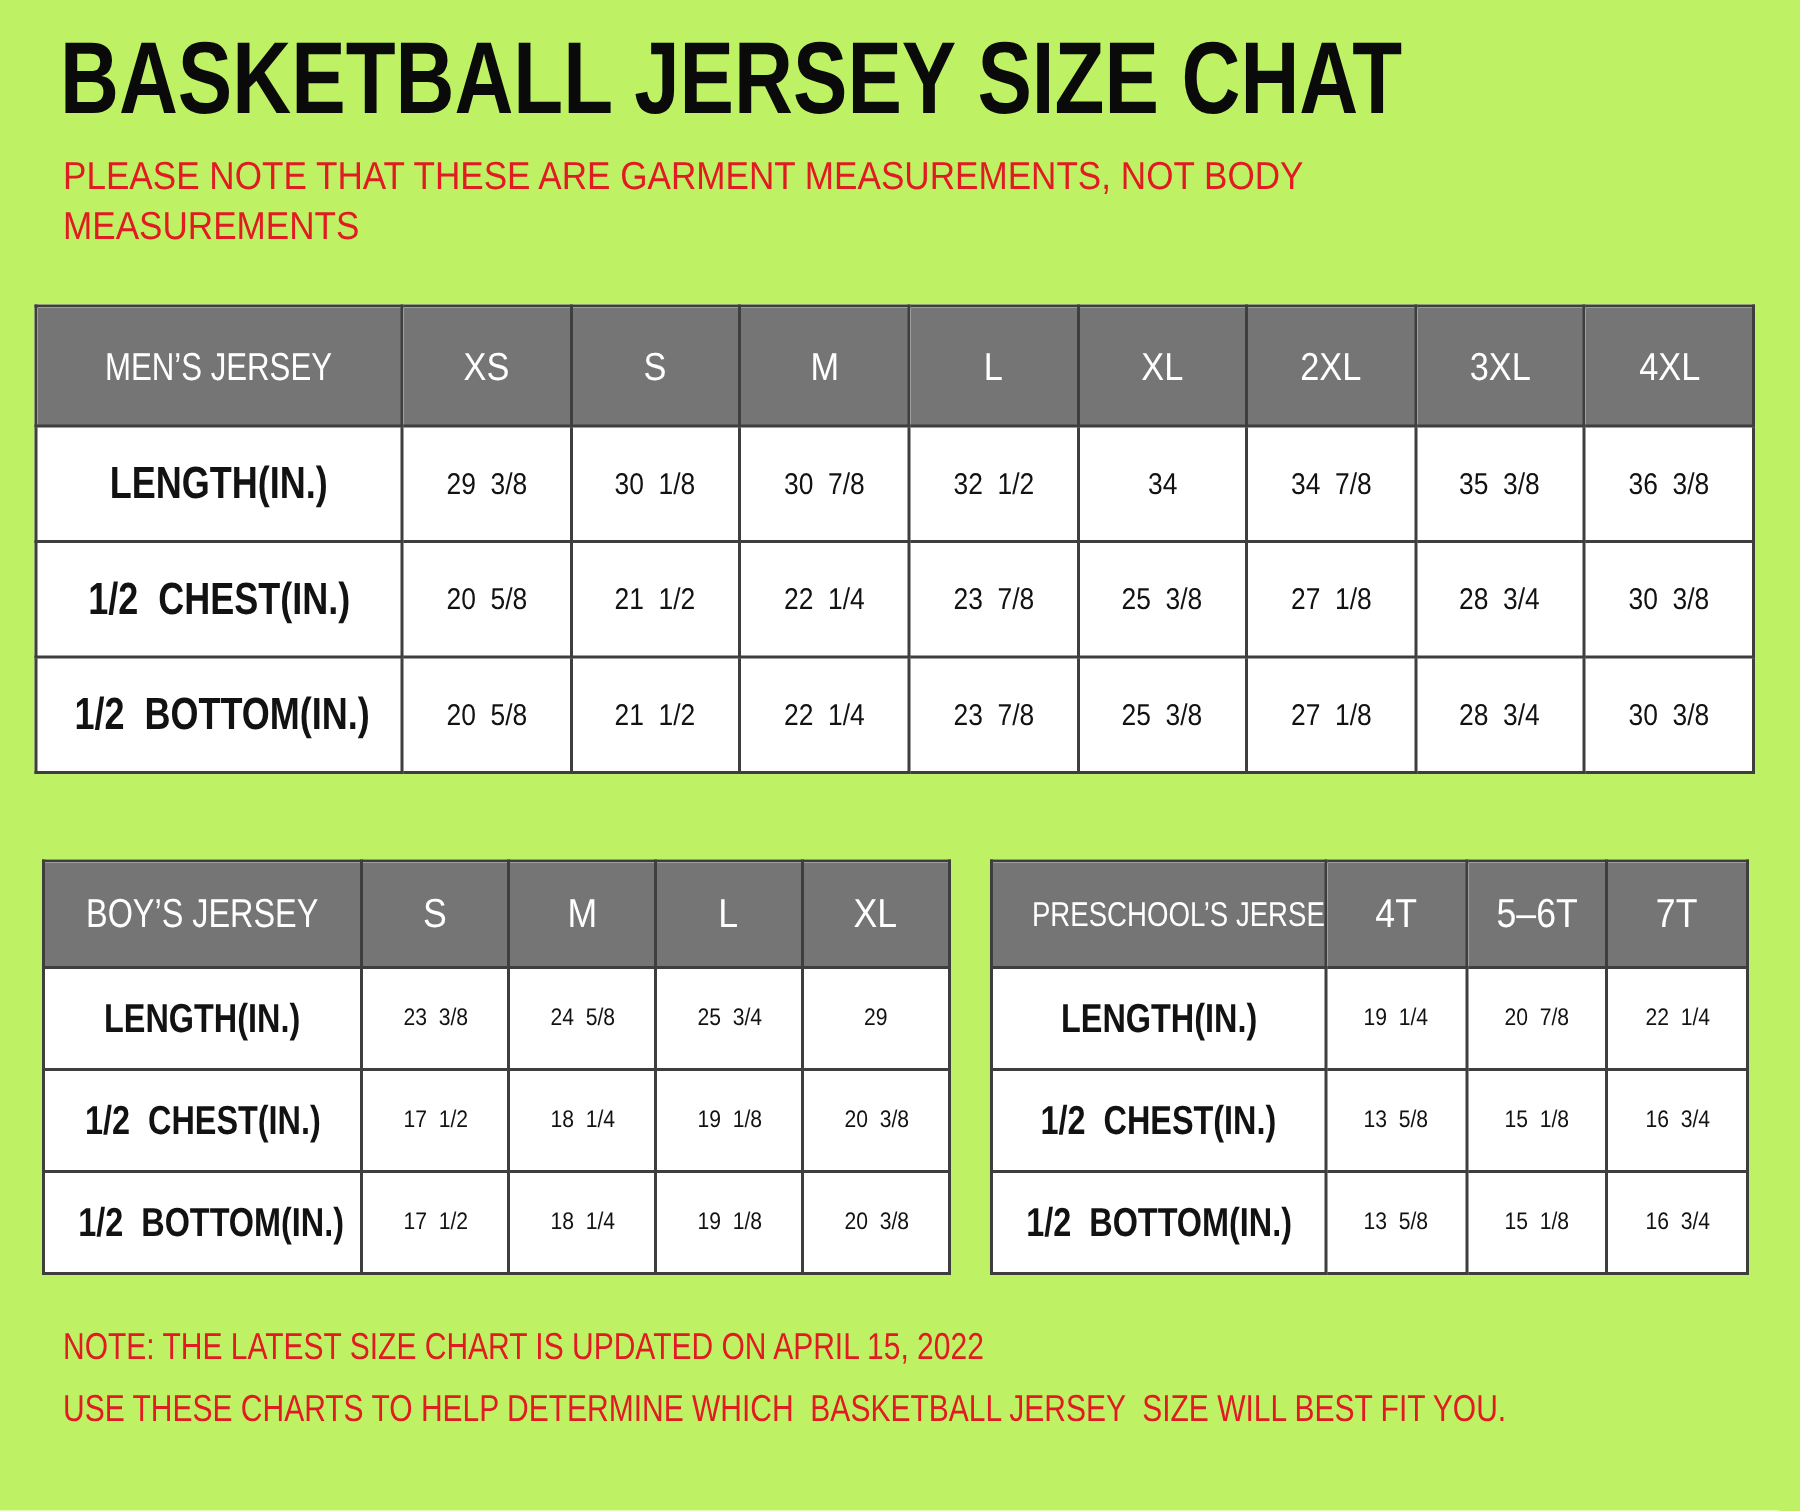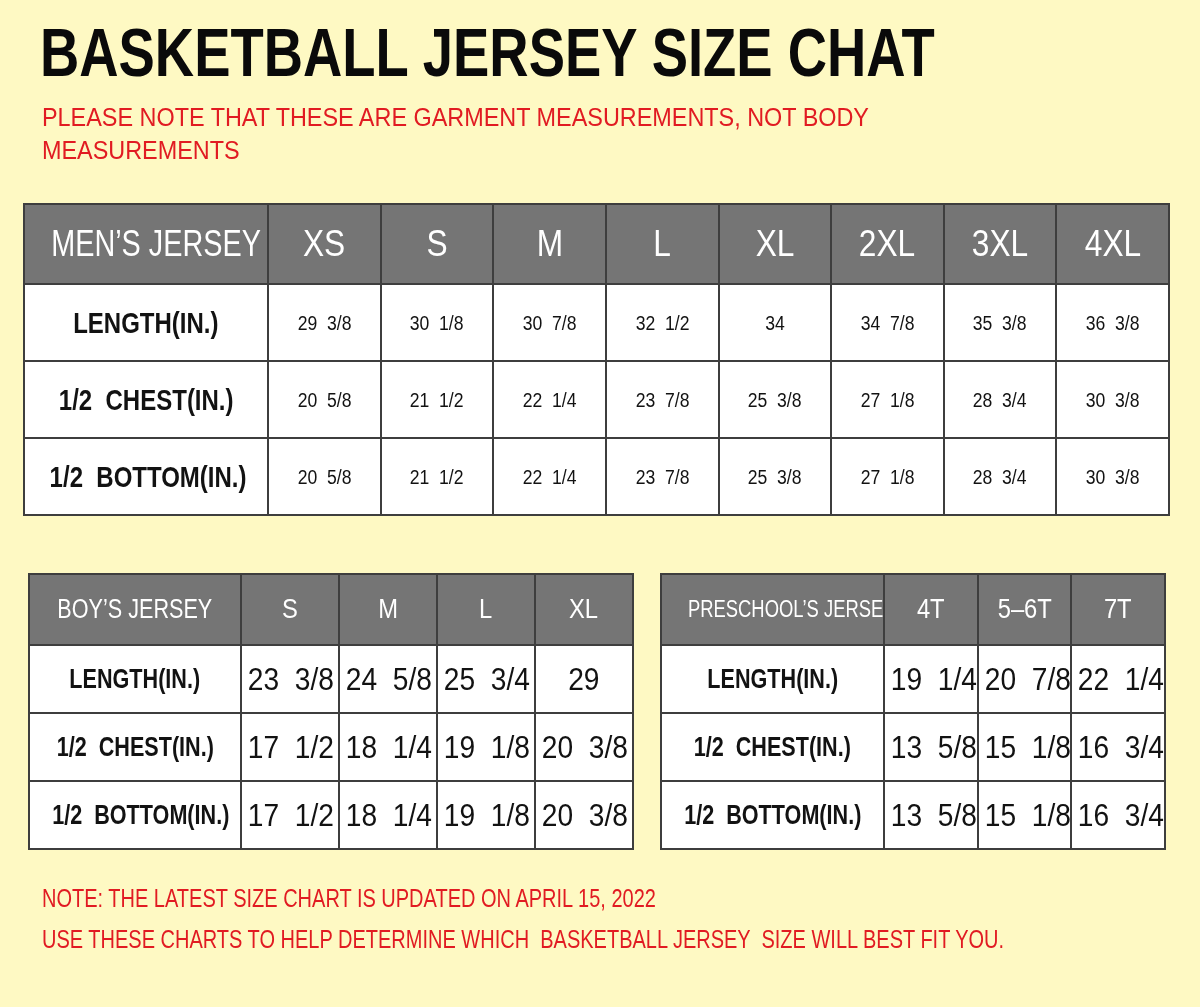--- a/index.html
+++ b/index.html
@@ -1,20 +1,20 @@
 <!DOCTYPE html>
 <html><head>
 <meta charset="utf-8">
 <style>
   html, body { margin: 0; padding: 0; background: #ffffff; }
   .canvas {
     position: relative;
     width: 1200px;
     height: 1007px;
-    background: #fef9c3;
+    background: #bef264;
     font-family: "Liberation Sans", sans-serif;
     overflow: hidden;
     text-decoration: underline;
   }
 
   
   .page-title {
     position: absolute;
     left: 40px;
     top: 18px;
@@ -80,28 +80,28 @@
   .cond {
     display: inline-block;
     transform: scaleX(0.88);
     transform-origin: center center;
     white-space: pre;
   }
   td.row-label .cond, th.label-col .cond { transform: scaleX(0.80); }
 
   
   .mens { left: 23px; top: 203px; width: 1147px; }
-  .mens th { height: 78px; font-size: 36px; }
+  .mens th { height: 78px; font-size: 26px; }
   .mens td { height: 75px; font-size: 20px; }
   .mens .label-col { width: 242px; }
   .mens td.row-label { font-size: 30px; font-weight: bold; }
 
   
   .small-table th { height: 69px; font-size: 27px; }
-  .small-table td { height: 66px; font-size: 32px; }
+  .small-table td { height: 66px; font-size: 16px; }
   .small-table td.row-label { font-size: 27px; font-weight: bold; }
 
   .boys { left: 28px; top: 573px; width: 606px; }
   .boys .label-col { width: 210px; margin-left: 38px; }
 
   .pres { left: 660px; top: 573px; width: 506px; }
   .pres .label-col { width: 221px; }
   .pres th.label-col { font-size: 23px; }
 </style>
 </head>

